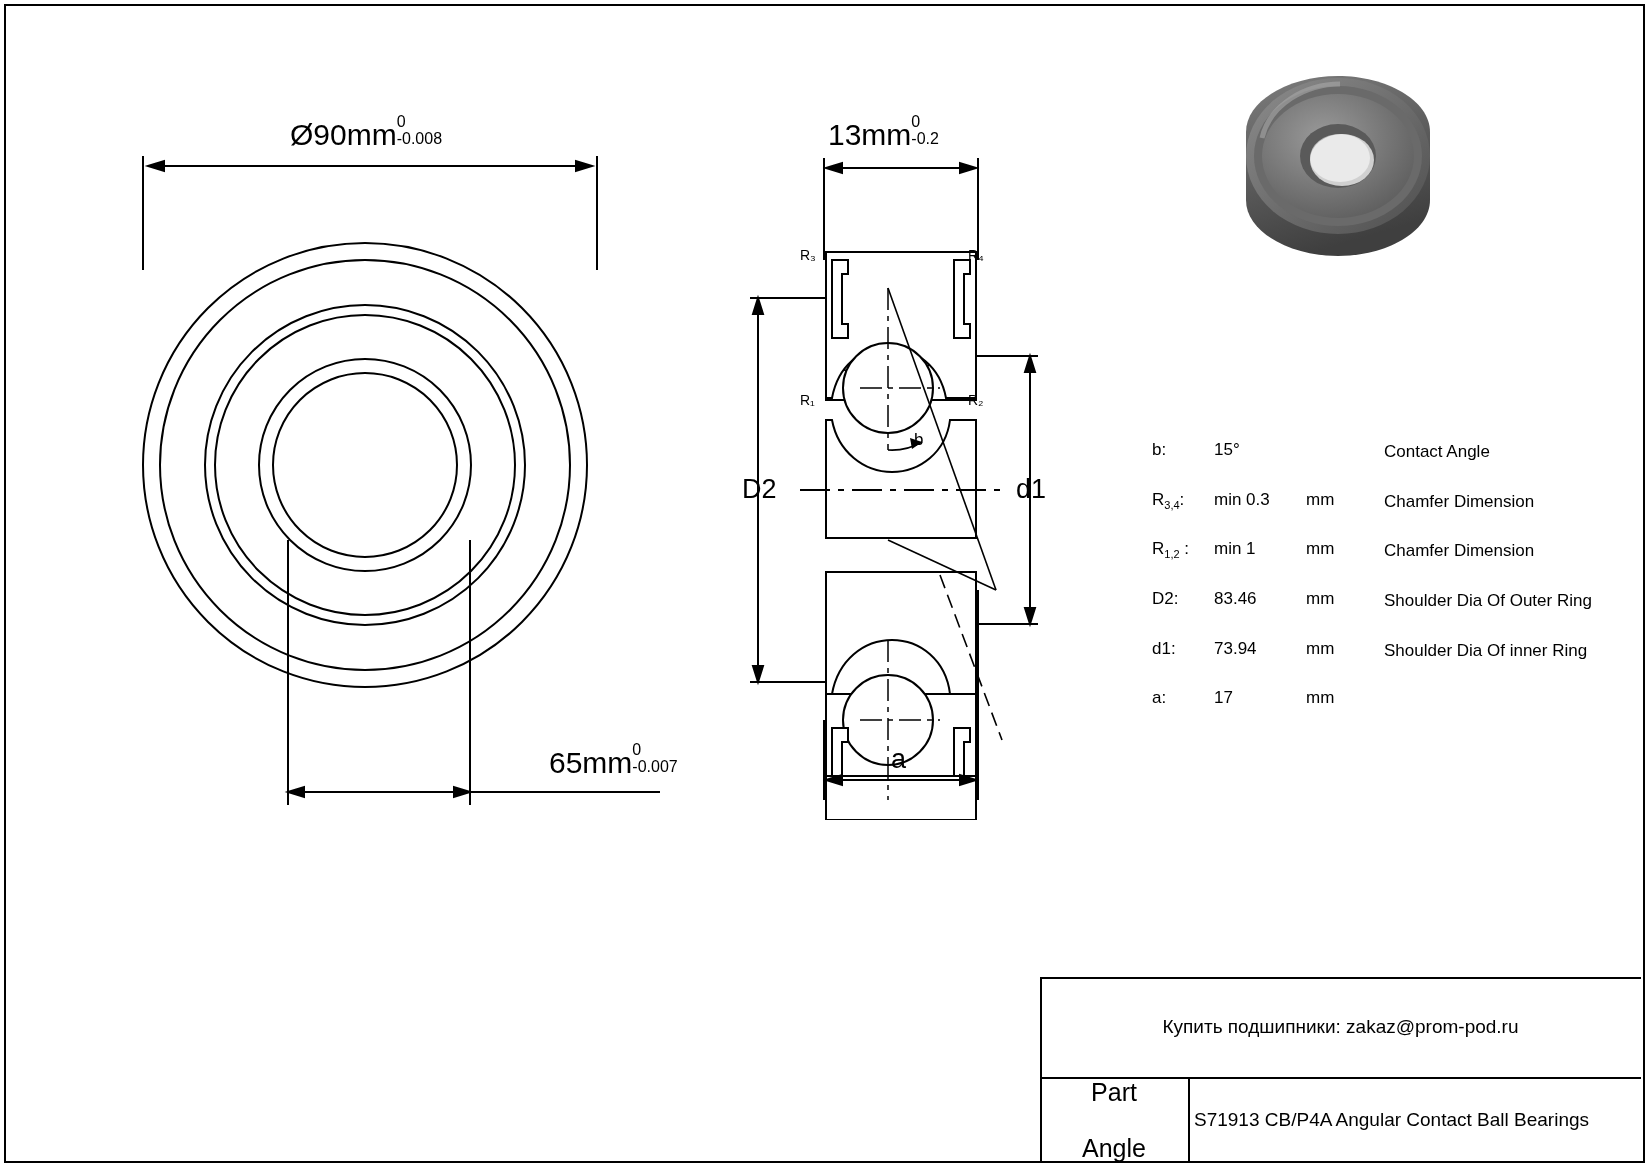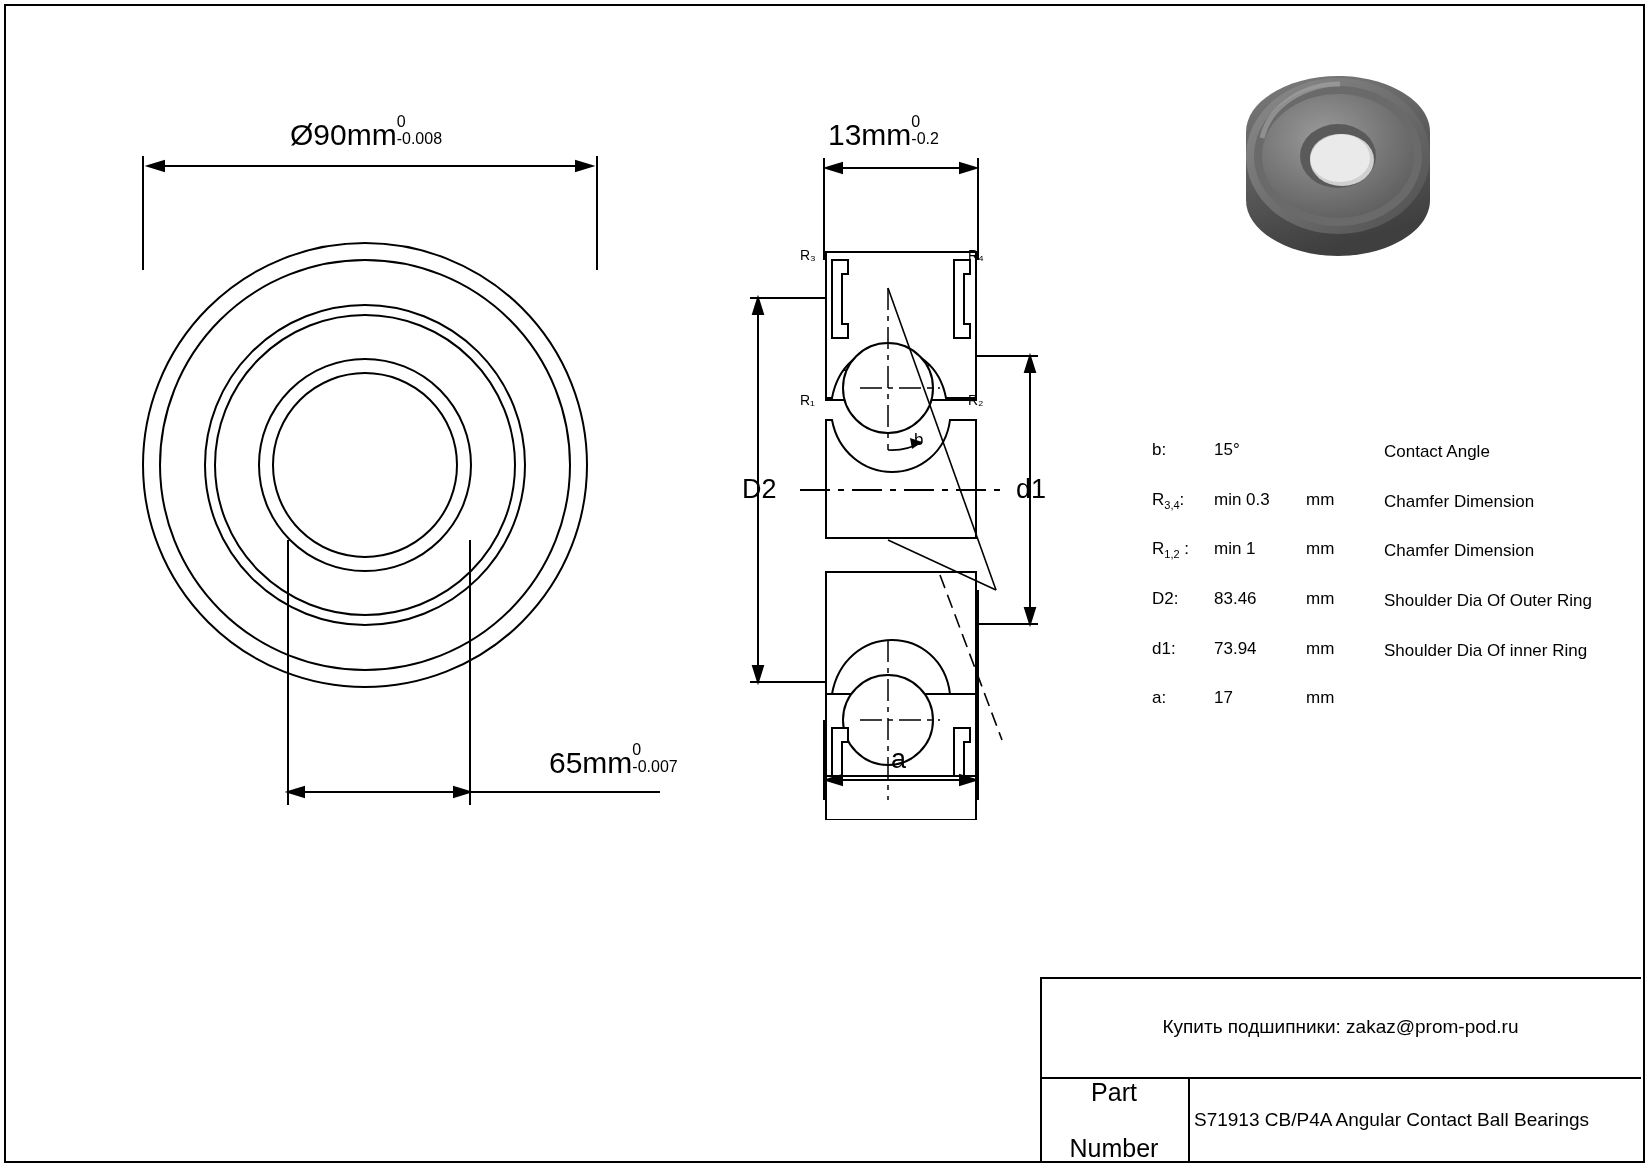--- a/index.html
+++ b/index.html
@@ -281,16 +281,16 @@
 </div>
 
 <div class="titleblock">
   <div class="tb-line" style="left:0; top:0; width:601px; height:2px;"></div>
   <div class="tb-line" style="left:0; top:100px; width:601px; height:2px;"></div>
   <div class="tb-line" style="left:0; top:0; width:2px; height:186px;"></div>
   <div class="tb-line" style="left:148px; top:100px; width:2px; height:86px;"></div>
   <div class="tb-email">Купить подшипники: zakaz@prom-pod.ru</div>
   <div class="tb-partlabel">
     <span>Part</span>
-    <span>Number</span>
+    <span>Angle</span>
   </div>
   <div class="tb-partvalue">S71913 CB/P4A Angular Contact Ball Bearings</div>
 </div>
 
 </body></html>

